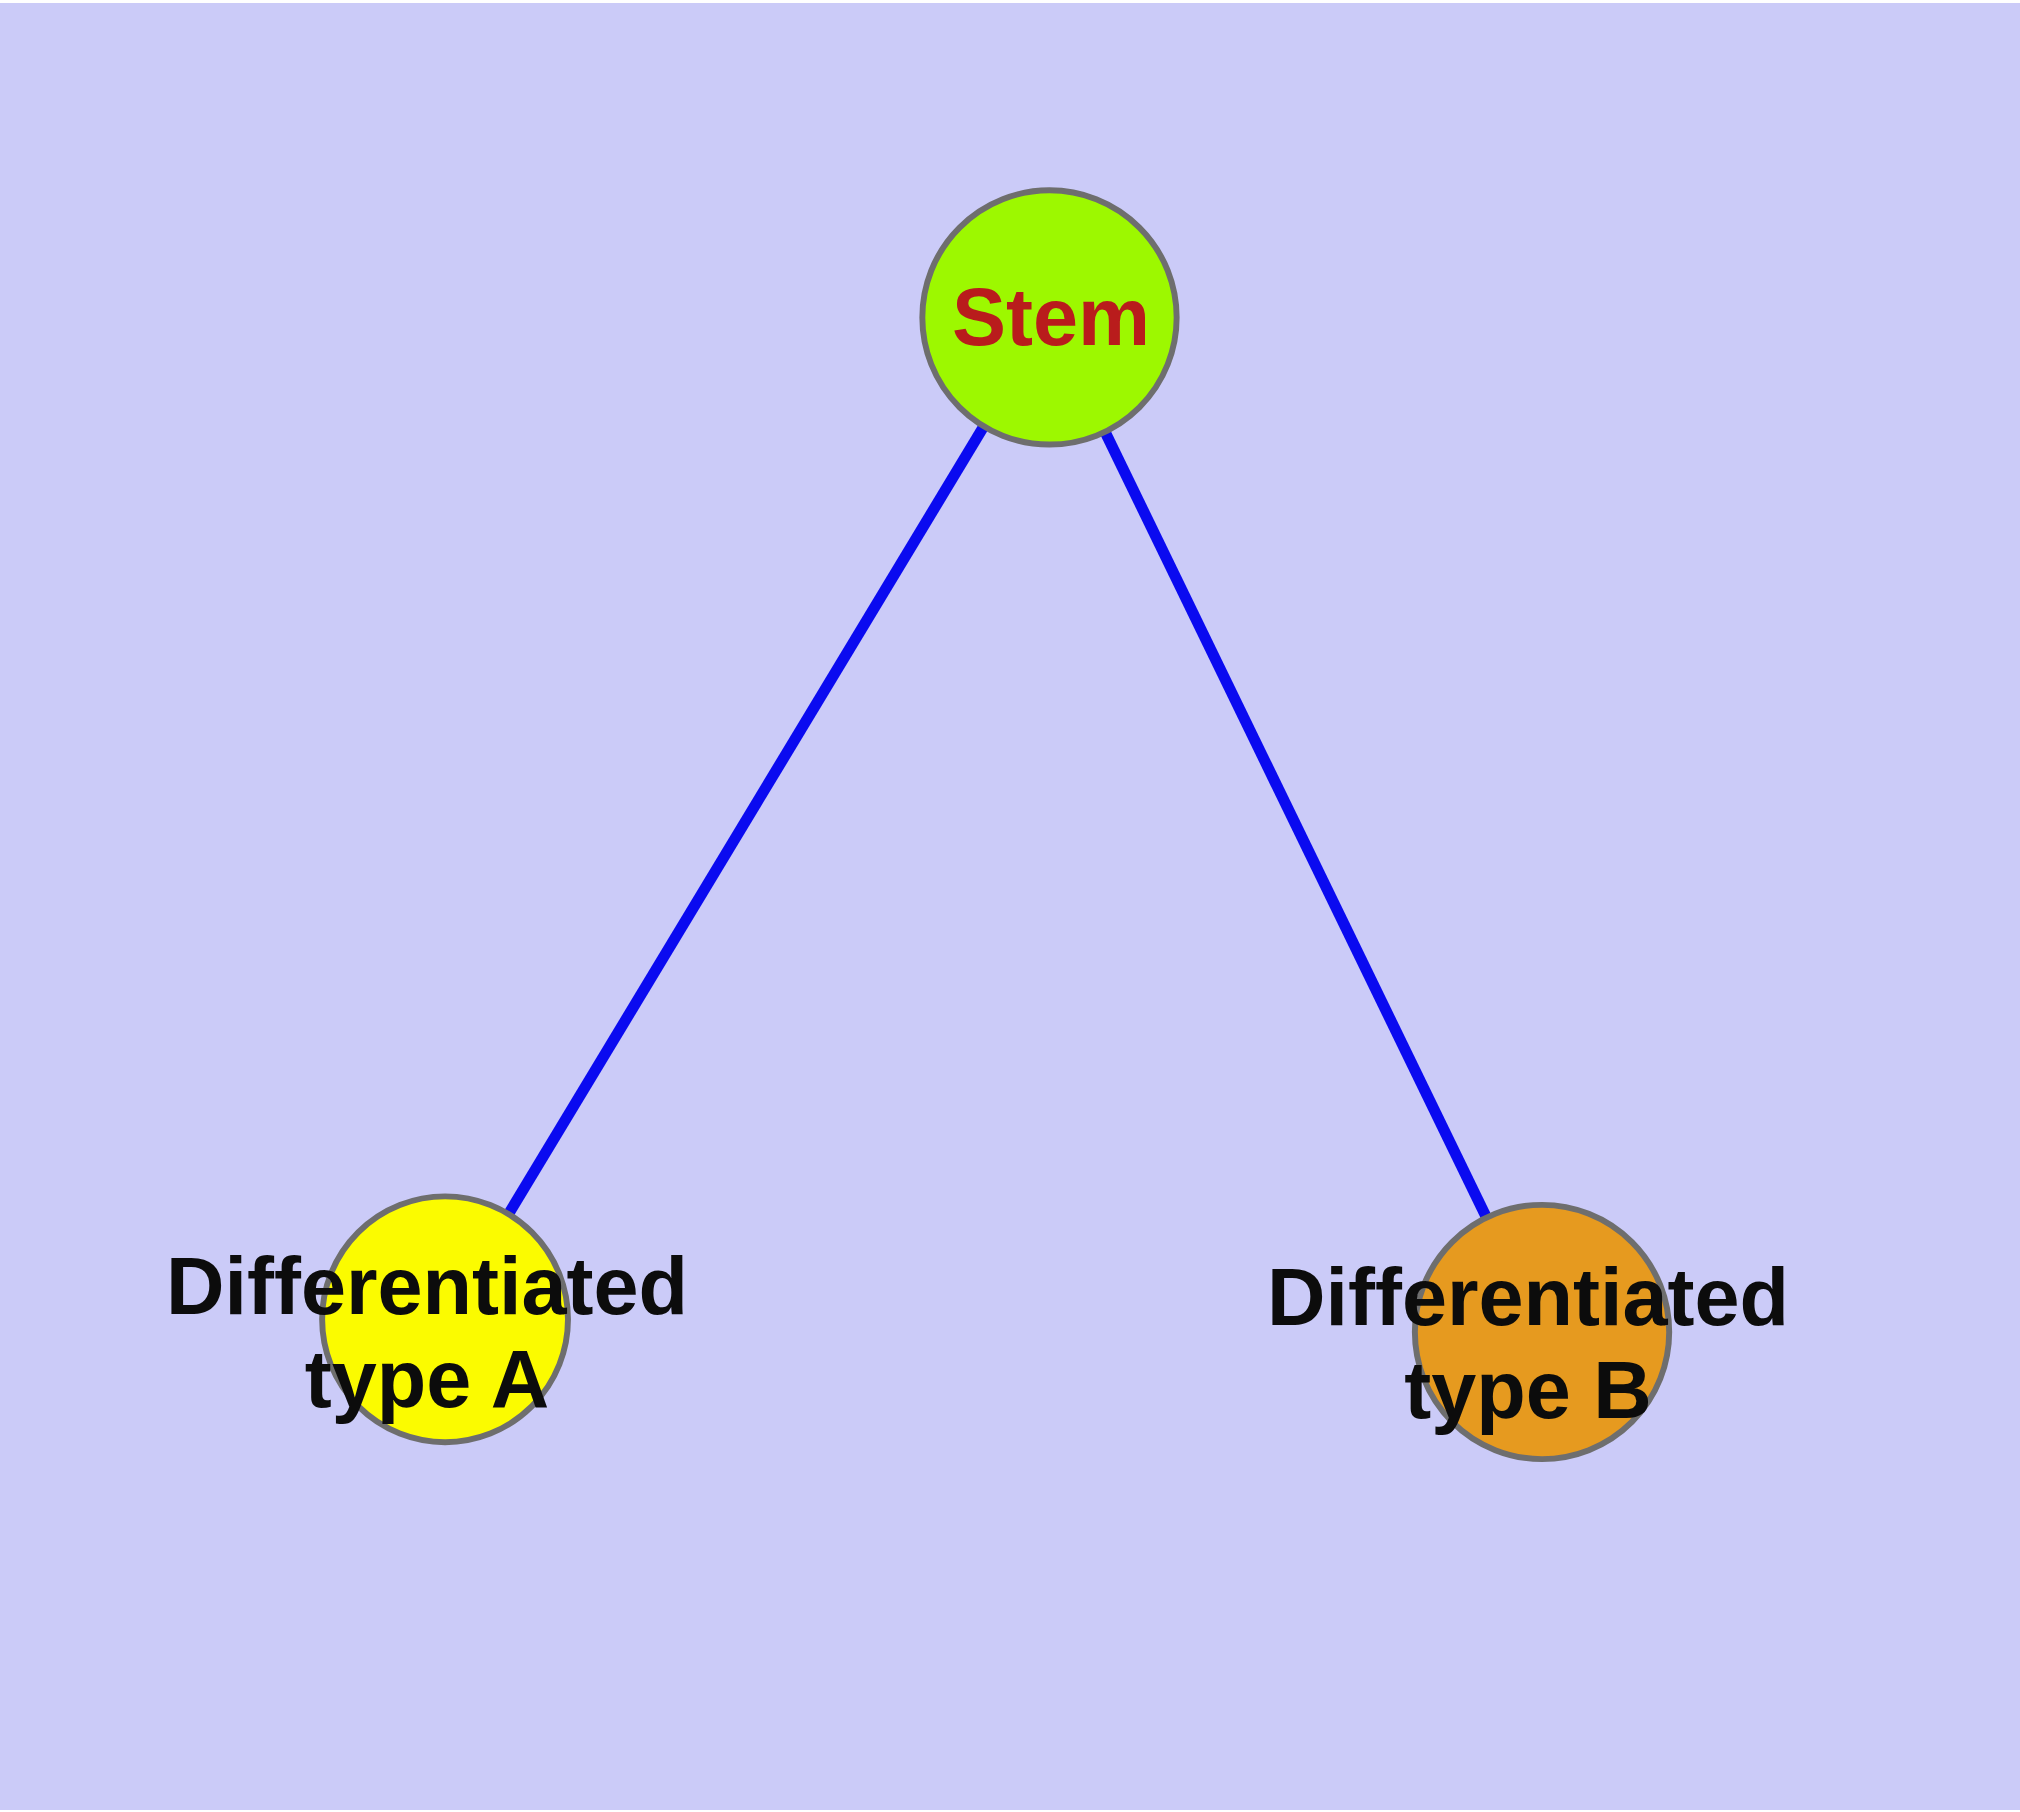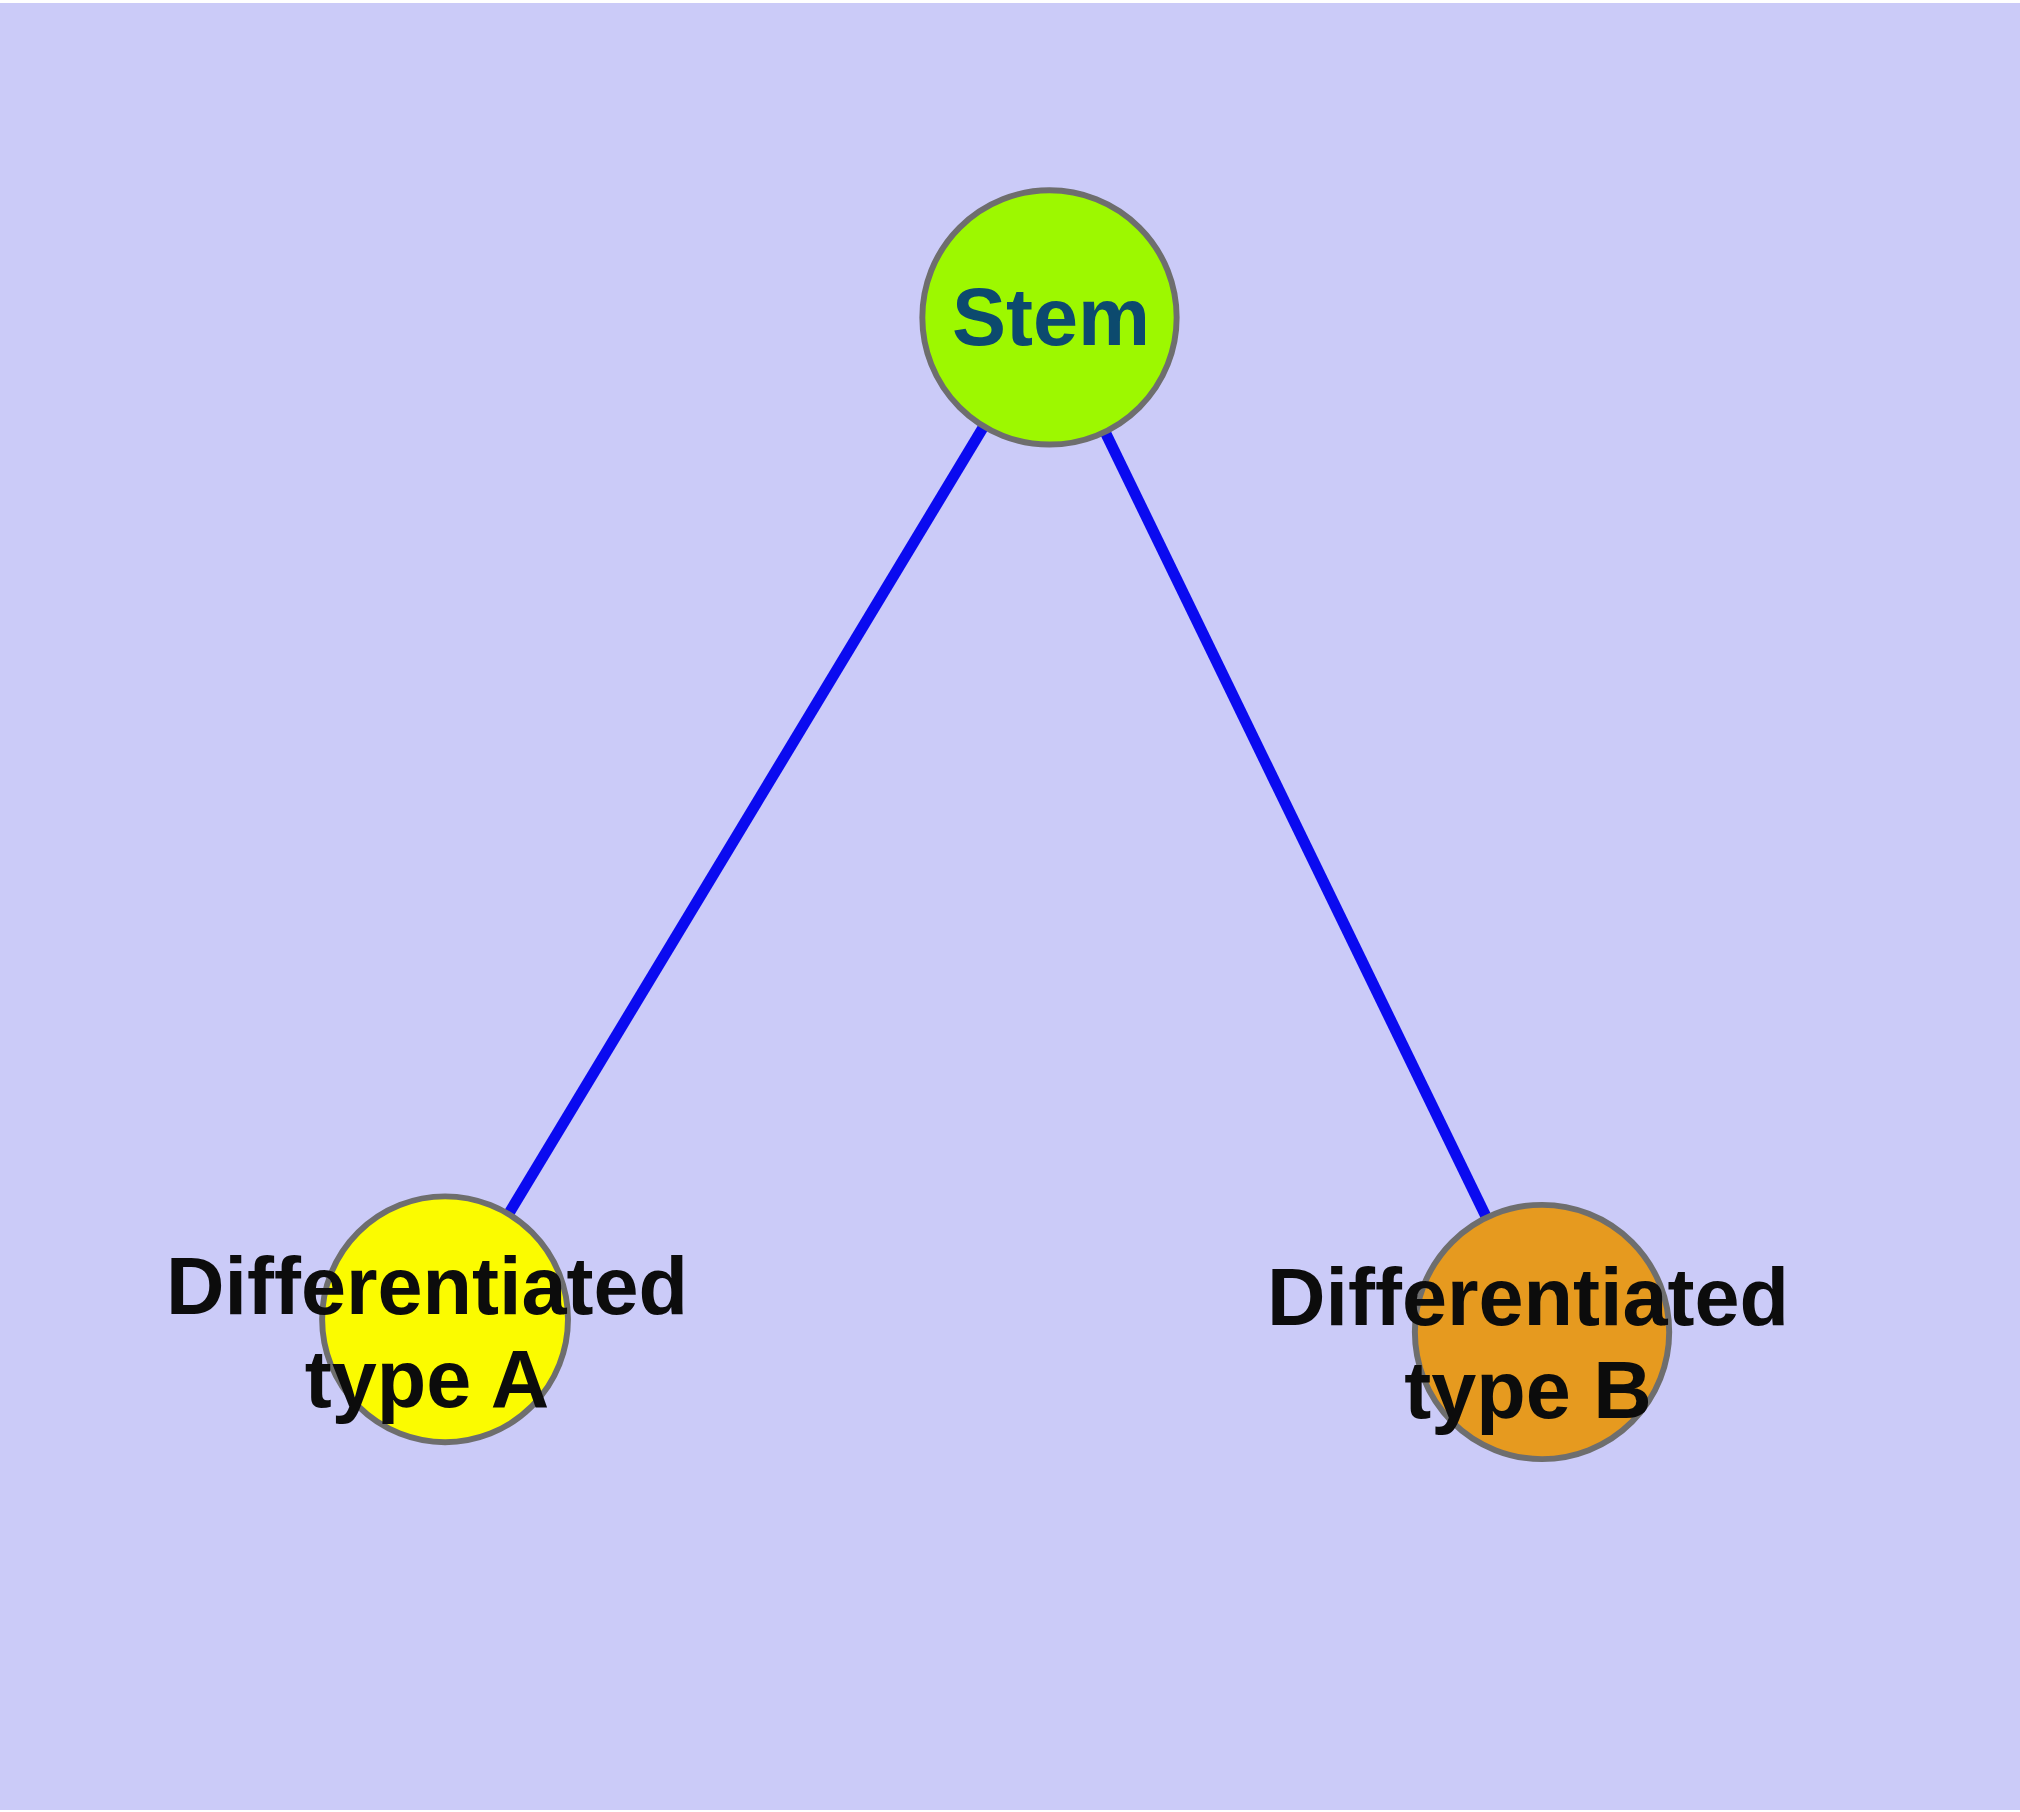--- a/index.html
+++ b/index.html
@@ -57,21 +57,21 @@
 
     <line class="edge" x1="1238" y1="371" x2="1819" y2="1568" stroke="#0a0af0"></line>
 
     <circle class="node-circle" cx="1238" cy="371" r="150" fill="#9df800" stroke="#6e6e6e"></circle>
 
     <circle class="node-circle" cx="525" cy="1553" r="145" fill="#fbfb00" stroke="#6e6e6e"></circle>
 
     <circle class="node-circle" cx="1819" cy="1568" r="150" fill="#e69a1f" stroke="#6e6e6e"></circle>
   </svg>
 
-  <div class="node-label" style="left: 1051px; top: 315px; color: #0c4a6e;">Stem</div>
+  <div class="node-label" style="left: 1051px; top: 315px; color: #b91c1c;">Stem</div>
 
   <div class="node-label" style="left: 427px; top: 1331px; color: rgb(12, 12, 12);">Differentiated
 type A</div>
 
   <div class="node-label" style="left: 1528px; top: 1342px; color: rgb(12, 12, 12);">Differentiated
 type B</div>
 
 </div>
 
 

